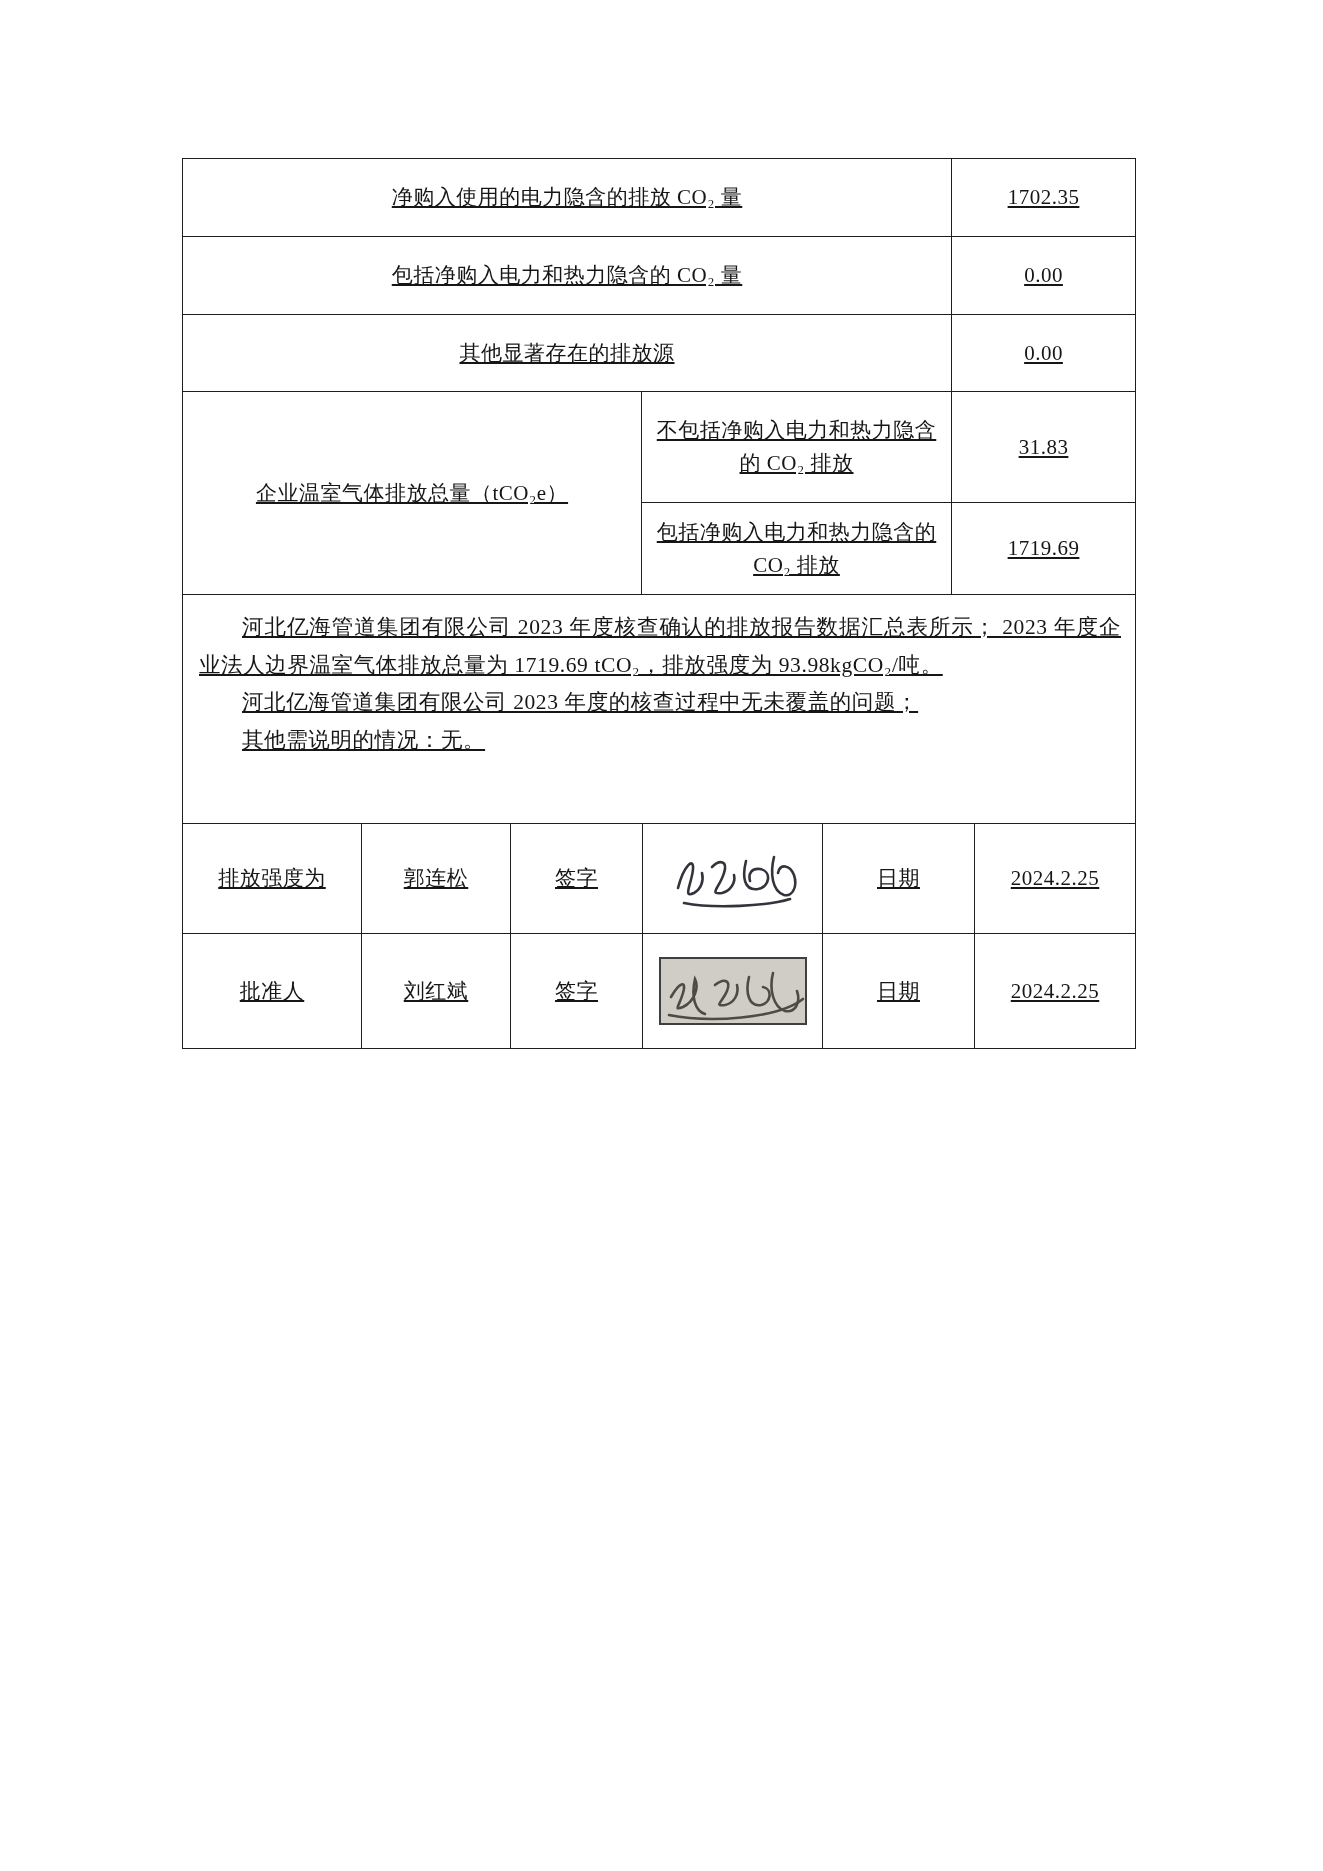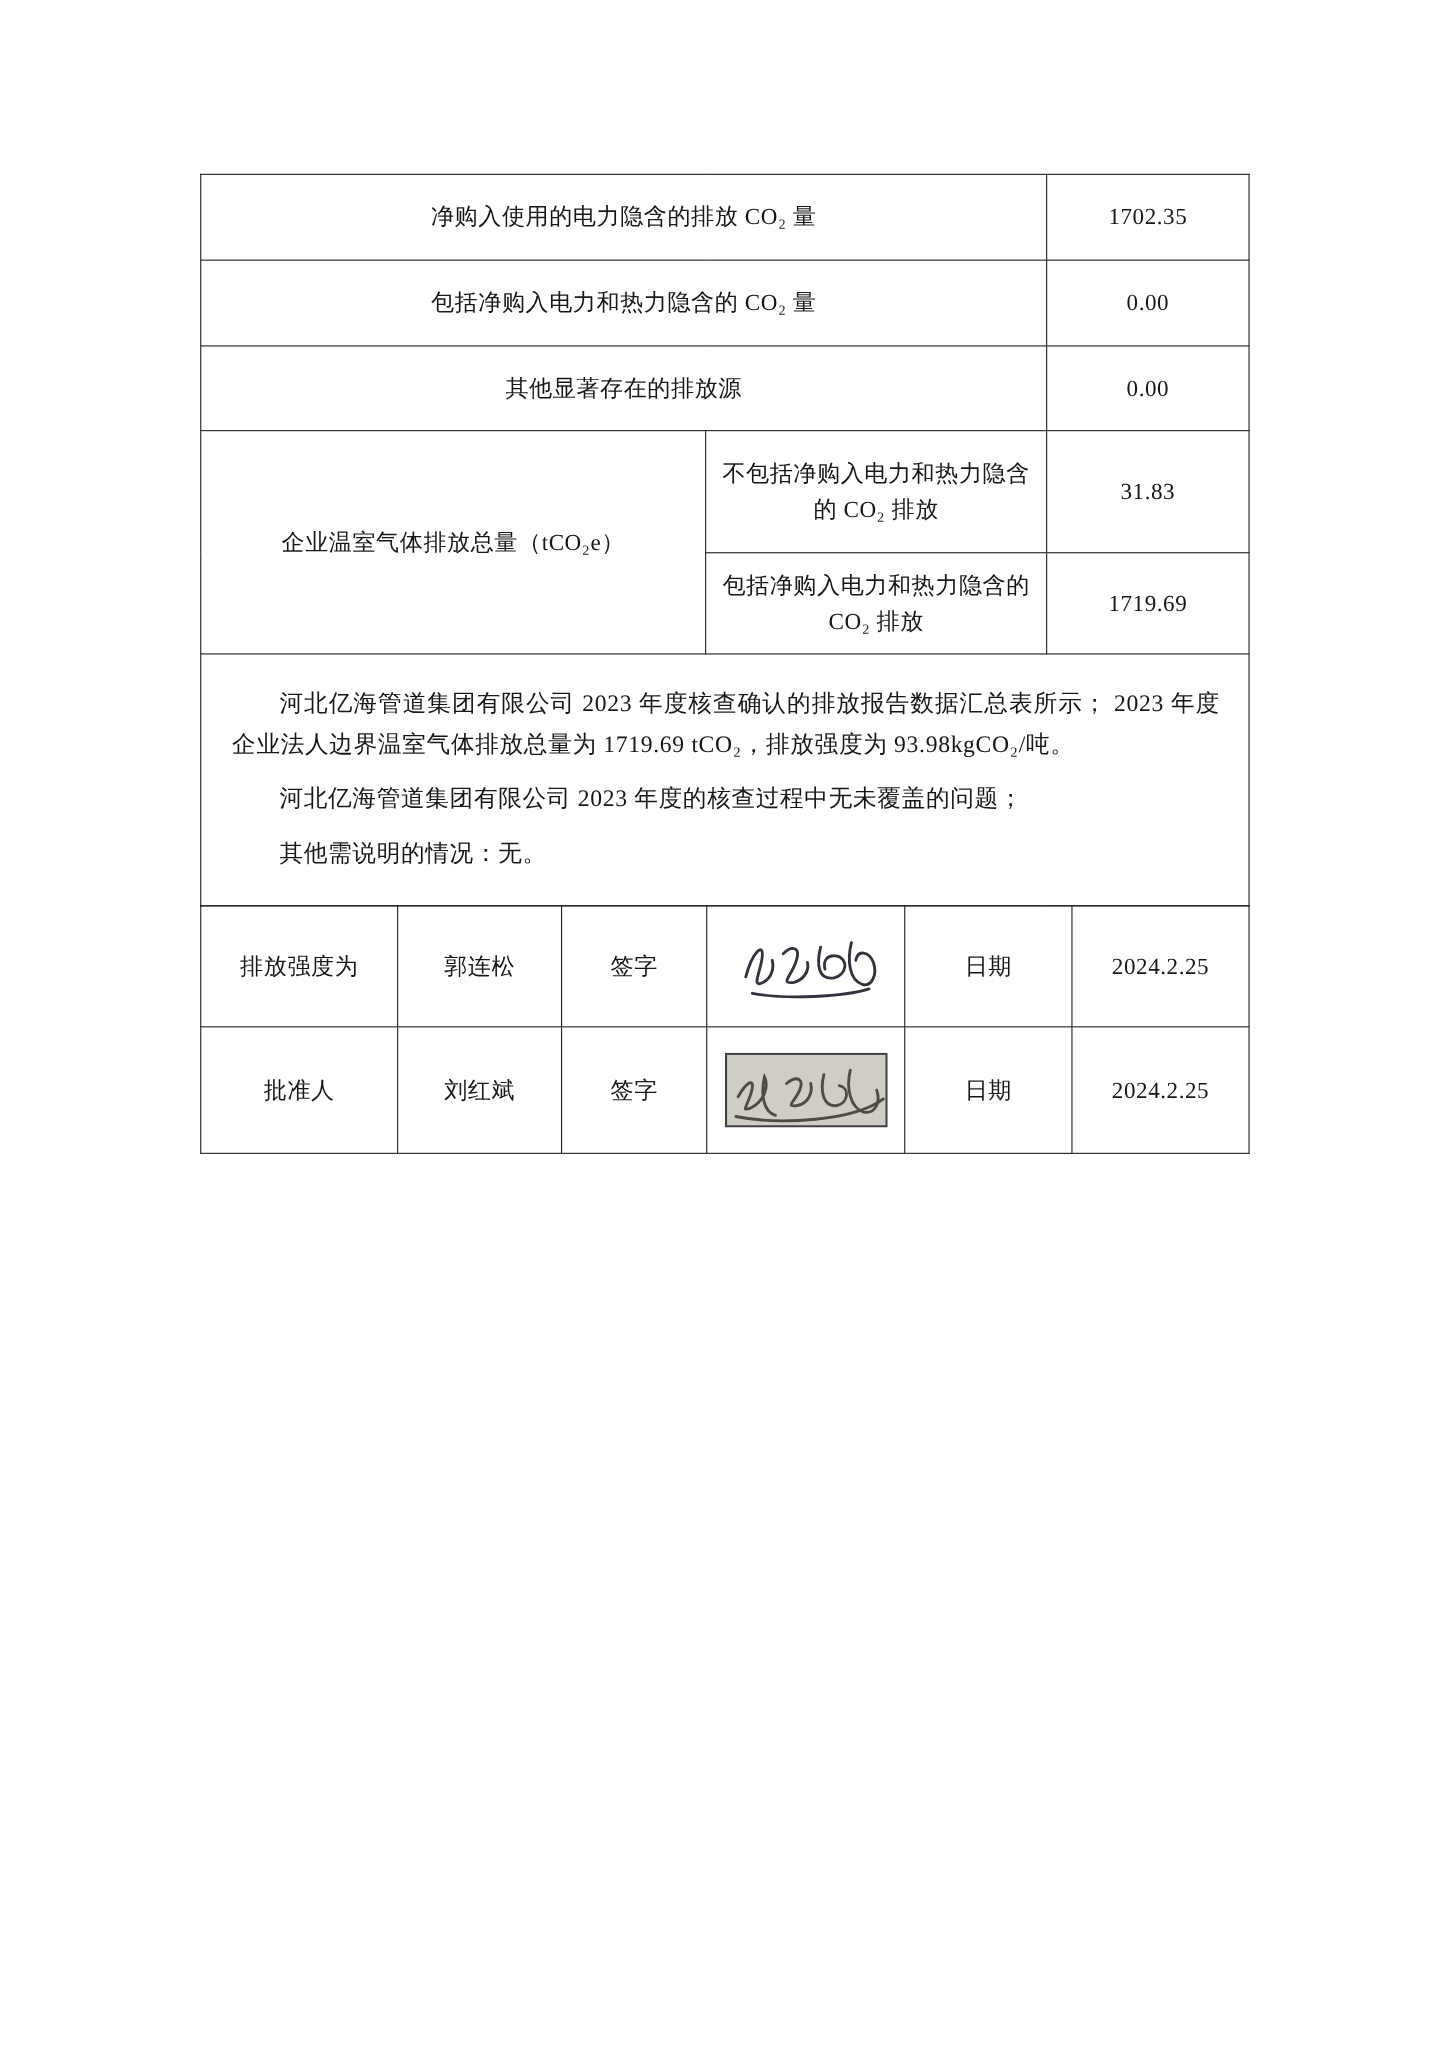--- a/index.html
+++ b/index.html
@@ -14,20 +14,21 @@
   }
   .doc-table{
     position:absolute;
     left:182px; top:158px;
     width:953px;
   }
   table.tbl{
     border-collapse:collapse;
     table-layout:fixed;
     width:953px;
+    text-decoration:underline;
   }
   table.tbl.sig{ margin-top:-1px; }
   .tbl td{
     border:1.5px solid #1e1e1e;
     box-sizing:border-box;
     text-align:center;
     vertical-align:middle;
     font-size:21px;
     line-height:1.55;
     padding:2px 6px;
@@ -45,21 +46,21 @@
   .val{
     font-size:22px;
     letter-spacing:0.3px;
   }
   td.para{
     text-align:left;
     vertical-align:top;
     padding:14px 14px 10px 16px;
   }
   td.para p{
-    margin:12px;
+    margin:0;
     text-indent:2em;
     font-size:21.5px;
     line-height:1.75;
     text-align:justify;
     letter-spacing:0.6px;
   }
   .sigbox{
     display:inline-block;
     vertical-align:middle;
   }

